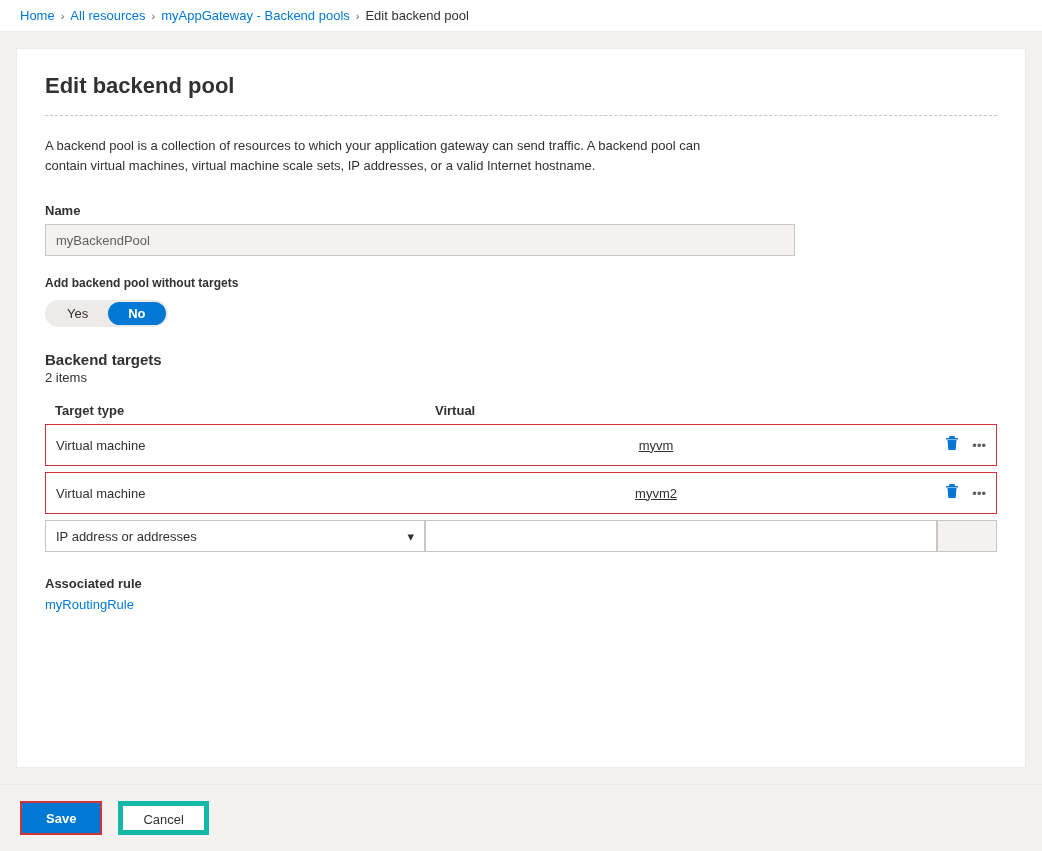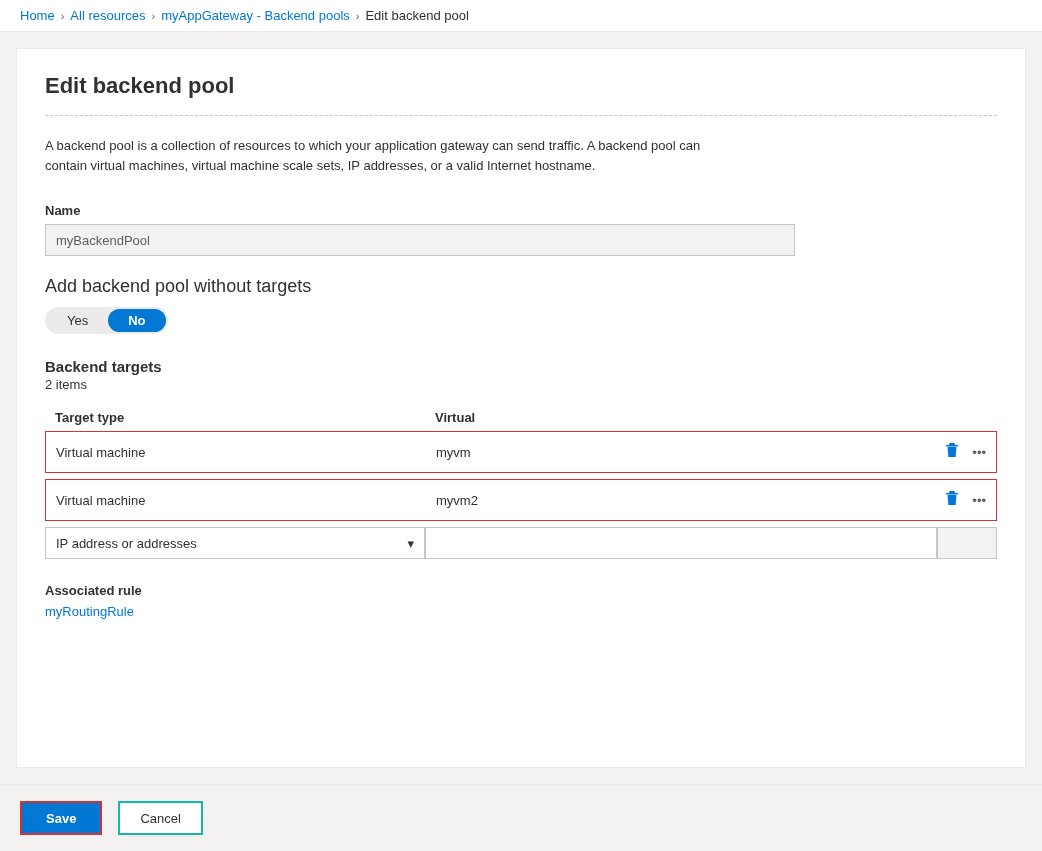--- a/index.html
+++ b/index.html
@@ -71,22 +71,22 @@
       max-width: 750px;
       padding: 6px 10px;
       border: 1px solid #c8c6c4;
       background: #f3f2f1;
       color: #605e5c;
       font-size: 13px;
       margin-bottom: 20px;
       height: 32px;
     }
     .toggle-label {
-      font-size: 18px;
-      font-weight: 400;
+      font-size: 12px;
+      font-weight: 700;
       color: #323130;
       margin-bottom: 10px;
     }
     .toggle-group {
       display: flex;
       align-items: center;
       background: #edebe9;
       border-radius: 20px;
       width: fit-content;
       padding: 2px;
@@ -131,22 +131,23 @@
     .table-row {
       display: grid;
       grid-template-columns: 380px 1fr 100px;
       align-items: center;
       border: 1.5px solid #d13438;
       margin-bottom: 6px;
       padding: 8px 10px;
       background: #fff;
     }
     .table-row .target-value {
-      text-align: left;
+      text-align: center;
       padding-right: 10px;
+      text-decoration: underline;
     }
     .table-row .row-actions {
       display: flex;
       align-items: center;
       gap: 8px;
       justify-content: flex-end;
     }
     .icon-btn {
       background: none;
       border: none;
@@ -219,21 +220,21 @@
       border: 2px solid #d13438;
       padding: 6px 24px;
       font-size: 13px;
       font-weight: 600;
       cursor: pointer;
       height: 34px;
     }
     .cancel-button {
       background: #fff;
       color: #323130;
-      border: 2px solid #14b8a6;
+      border: 5px solid #14b8a6;
       padding: 6px 20px;
       font-size: 13px;
       cursor: pointer;
       height: 34px;
     }
   </style>
 </head>
 <body>
 
 <div class="page-wrapper">

